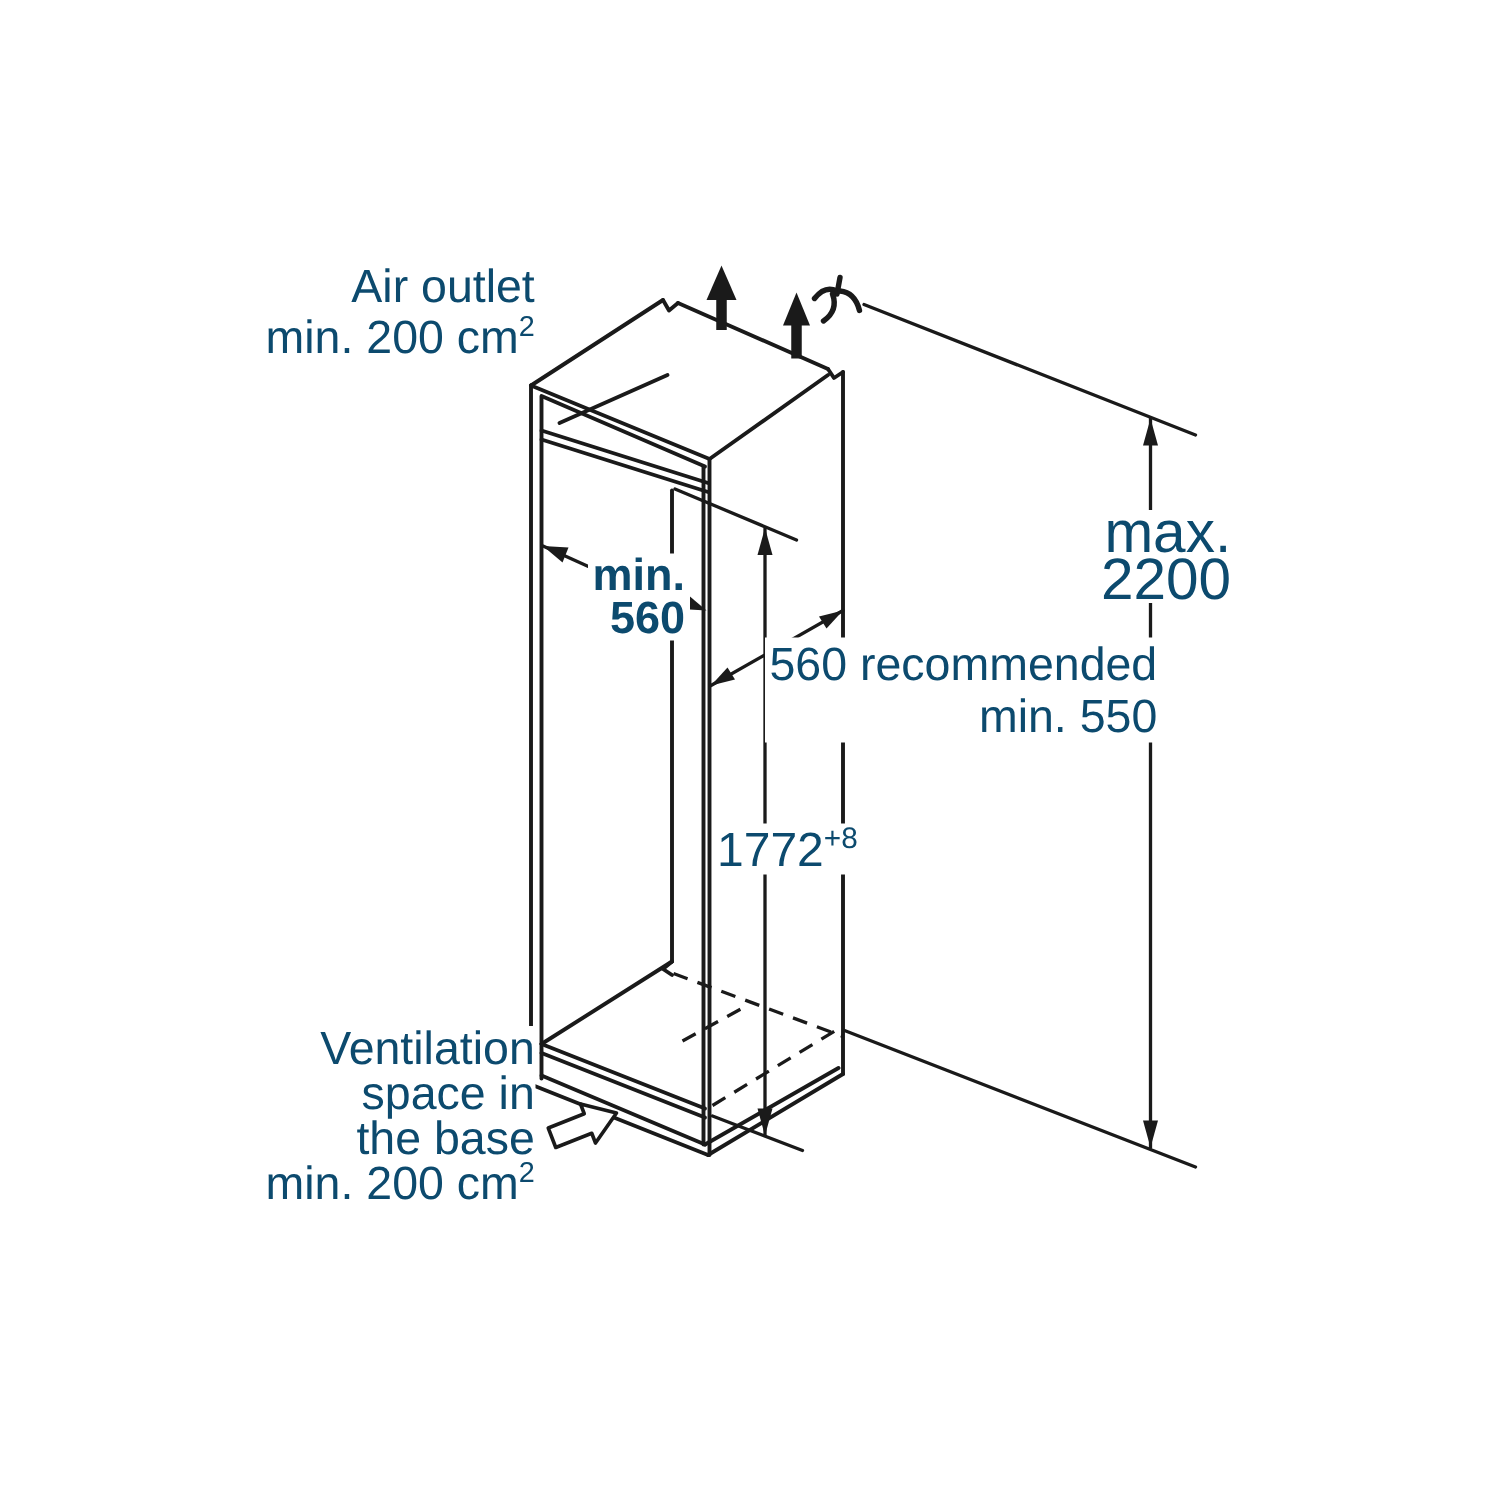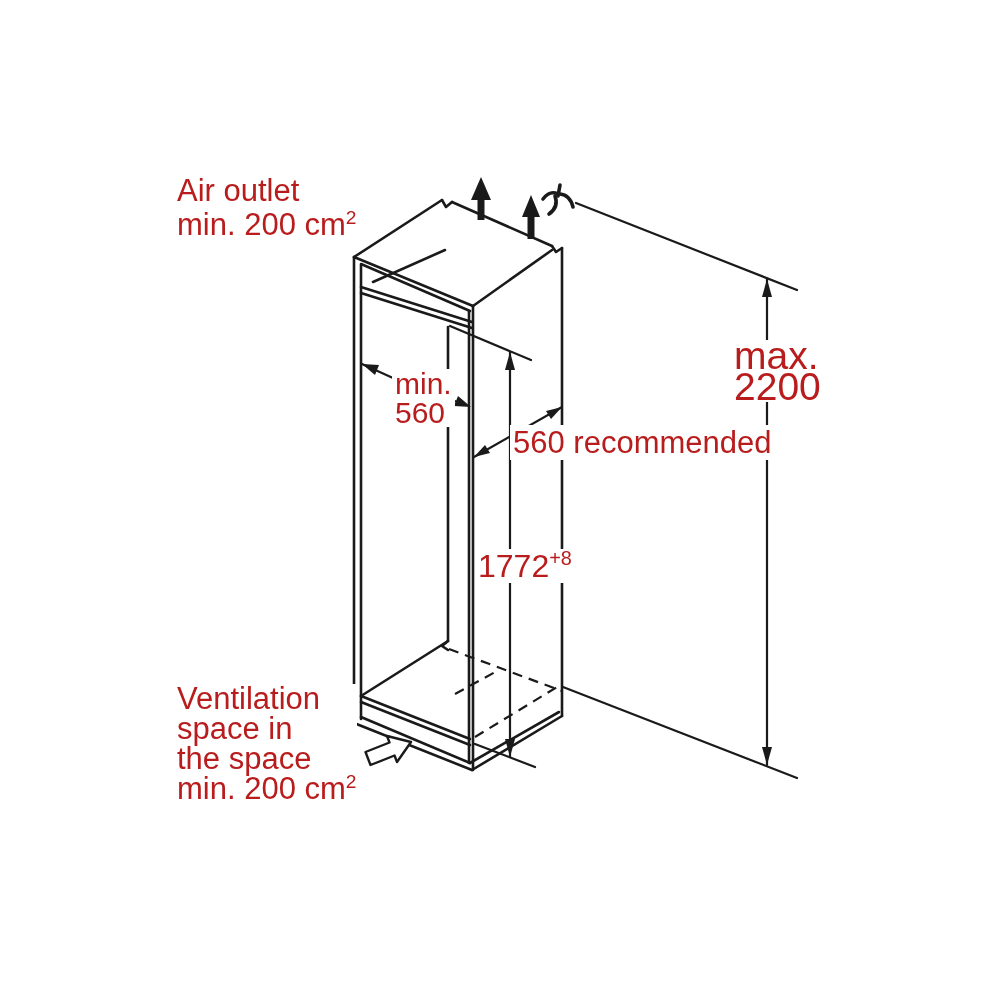--- a/index.html
+++ b/index.html
@@ -1,24 +1,24 @@
 <!DOCTYPE html>
 <html><head>
 <meta charset="utf-8">
 <style>
   html,body{margin:0;padding:0;background:#ffffff;}
   #stage{position:relative;width:1000px;height:1000px;background:#ffffff;overflow:hidden;
          font-family:"Liberation Sans", sans-serif;color:#1a1a1a;}
   #art{position:absolute;left:0;top:0;z-index:1;}
   .lbl{position:absolute;z-index:2;background:#ffffff;white-space:nowrap;
-       font-family:"Liberation Sans", sans-serif;color:#b91c1c;}
+       font-family:"Liberation Sans", sans-serif;color:#0c4a6e;text-align:right;}
   .lbl div{white-space:nowrap;}
   sup{font-size:62%;vertical-align:super;line-height:0;}
   .f31{font-size:31px;line-height:34px;}
-  #label-niche-width{font-size:30px;line-height:29px;padding:0 3px;}
+  #label-niche-width{font-size:30px;line-height:29px;padding:0 3px;font-weight:bold;}
   #label-depth{font-size:31px;line-height:35px;padding:0 3px;}
   #label-1772{font-size:32px;line-height:34px;padding:0 3px;}
   #label-max{font-size:39px;line-height:31px;padding:0 3px;}
   #label-vent{font-size:31px;line-height:30px;}
   #label-units{font-size:31px;line-height:34px;}
 </style>
 </head>
 <body>
 
 <div id="stage">
@@ -113,32 +113,33 @@
     <div><span>min. 200 cm</span><sup>2</sup></div>
   </div>
 
   <div class="lbl" id="label-niche-width" style="left:392px;top:369px;">
     <div>min.</div>
     <div>560</div>
   </div>
 
   <div class="lbl" id="label-depth" style="left:510px;top:425px;">
     <div>560 recommended</div>
+    <div>min. 550</div>
   </div>
 
   <div class="lbl" id="label-1772" style="left:475px;top:549px;">
     <span>1772</span><sup>+8</sup>
   </div>
 
   <div class="lbl" id="label-max" style="left:731px;top:340px;">
     <div>max.</div>
     <div>2200</div>
   </div>
 
   <div class="lbl" id="label-vent" style="left:177px;top:684px;">
     <div>Ventilation</div>
     <div>space in</div>
-    <div>the space</div>
+    <div>the base</div>
     <div><span>min. 200 cm</span><sup>2</sup></div>
   </div>
 
 
 </div>
 
 </body></html>

